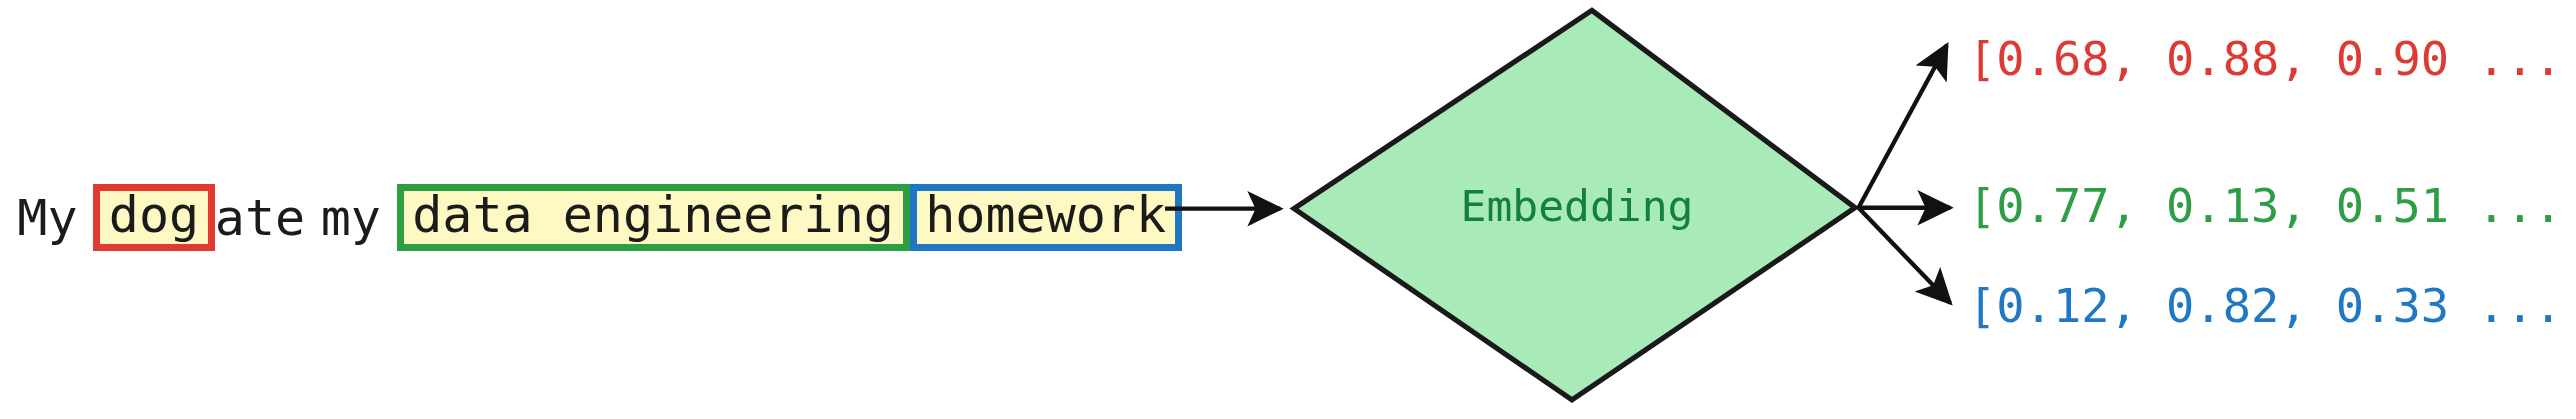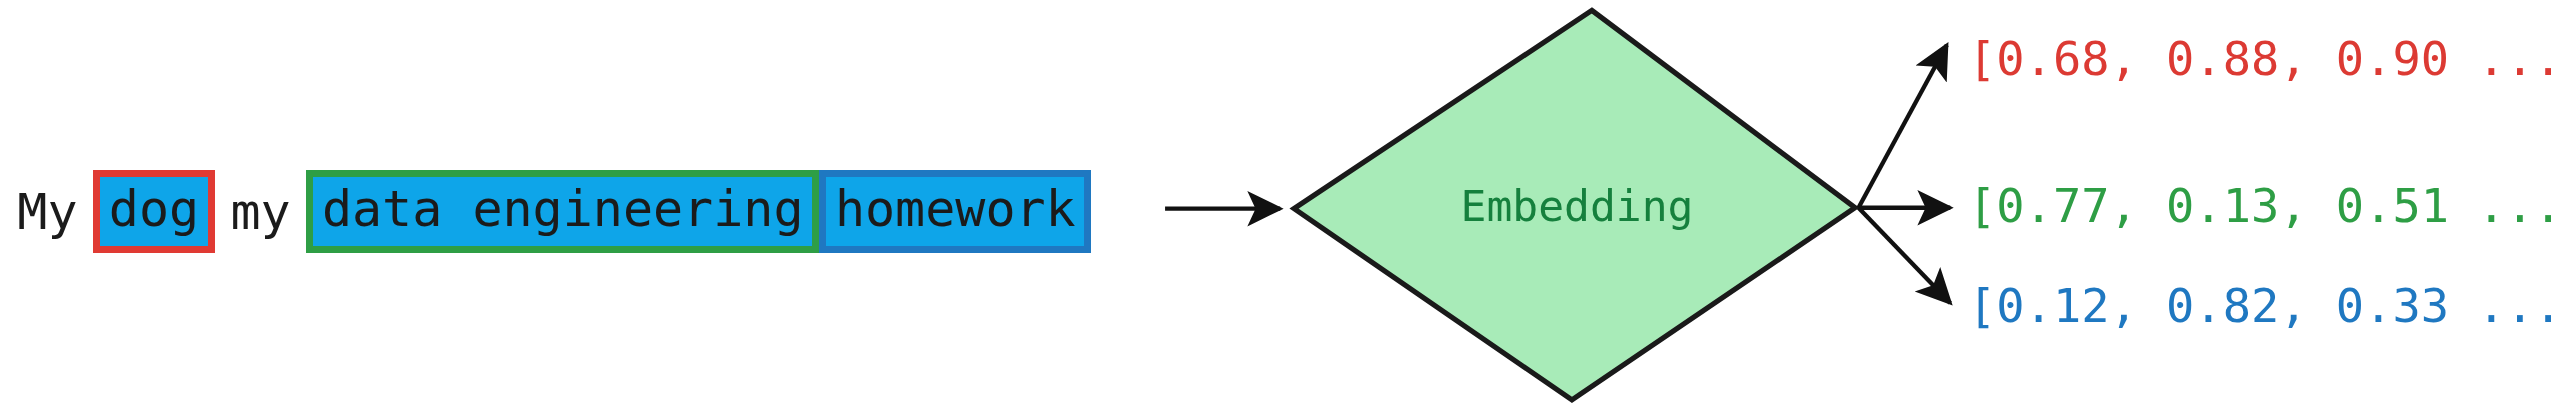--- a/index.html
+++ b/index.html
@@ -13,44 +13,44 @@
     height: 419px;
     background: #ffffff;
     overflow: hidden;
     font-family: "DejaVu Sans Mono", "Liberation Mono", monospace;
   }
 
   
   #sentence {
     position: absolute;
     left: 17.3px;
-    top: 170px;
+    top: 176px;
     height: 83px;
     display: flex;
     align-items: center;
     white-space: pre;
   }
   .word {
     font-size: 50px;
     line-height: 1;
     color: #1b1b1b;
     letter-spacing: 0px;
   }
   .space {
     display: inline-block;
     width: 15.6px;
   }
   .boxed {
     display: inline-flex;
     align-items: center;
     justify-content: center;
     box-sizing: border-box;
-    height: 83px;
+    height: 67px;
     padding: 0 8.7px;
-    background: #0ea5e9;
+    background: #fef9c3;
   }
   .boxed .word { position: relative; top: -2.6px; }
   .box-red   { border: 7.8px solid #E03A33; }
   .box-green { border: 7.8px solid #2E9E45; }
   .box-blue  { border: 7.8px solid #1F78C1; }
 
   
   #diamond-wrap {
     position: absolute;
     left: 1291px;
@@ -103,20 +103,21 @@
 
   <div id="sentence">
 
     <span class="word">My</span>
     <span class="space"></span>
 
     <span class="boxed box-red">
       <span class="word">dog</span>
     </span>
 
+    <span class="word">ate</span>
     <span class="space"></span>
 
     <span class="word">my</span>
     <span class="space"></span>
 
     <span class="boxed box-green">
       <span class="word">data engineering</span>
     </span>
 
     <span class="boxed box-blue">

